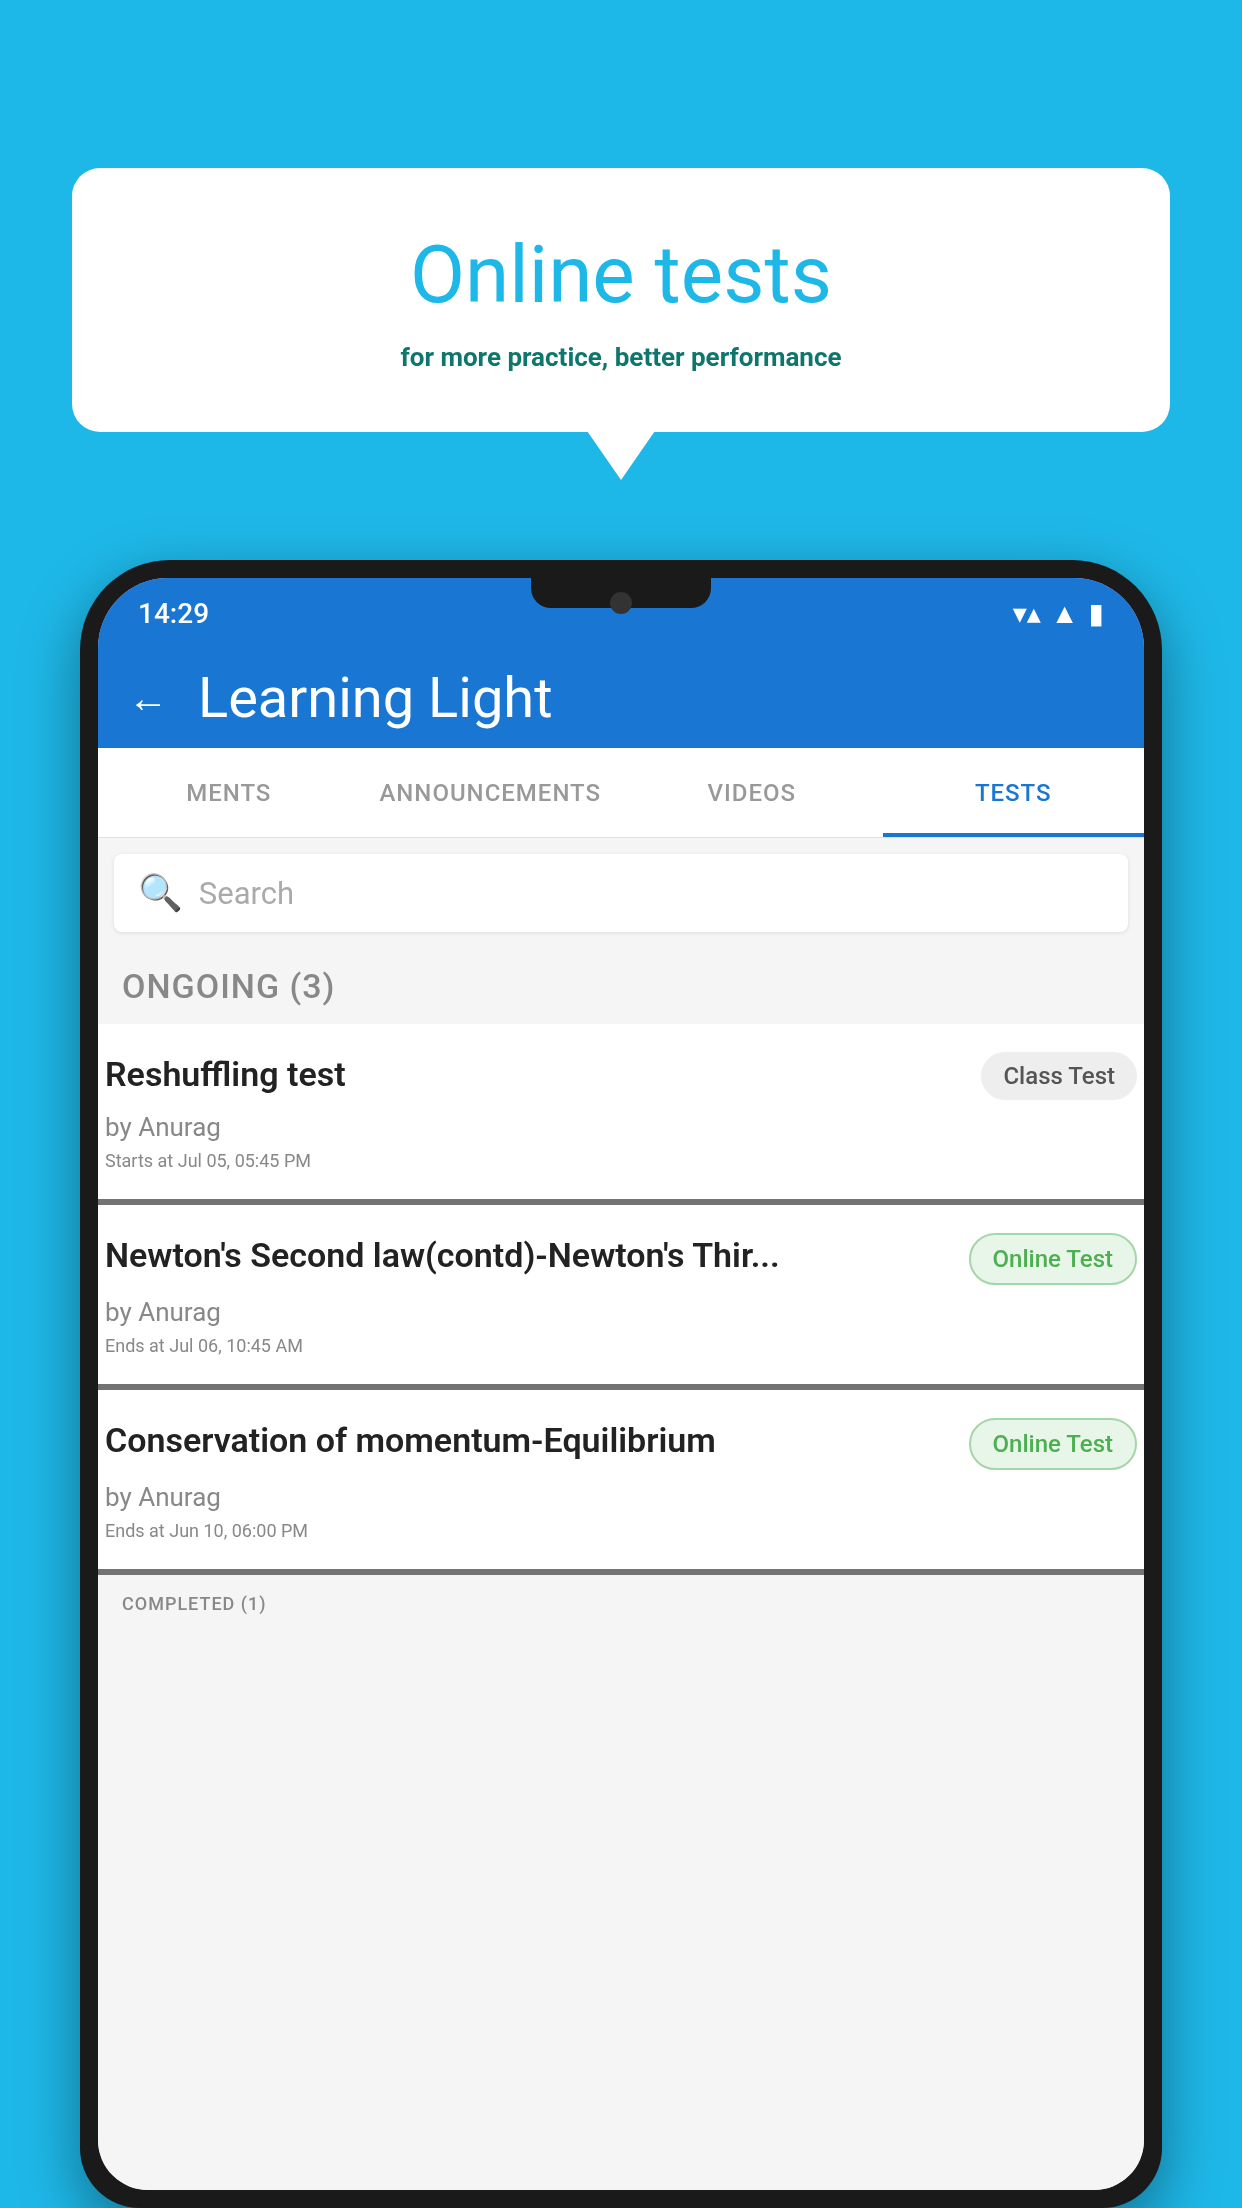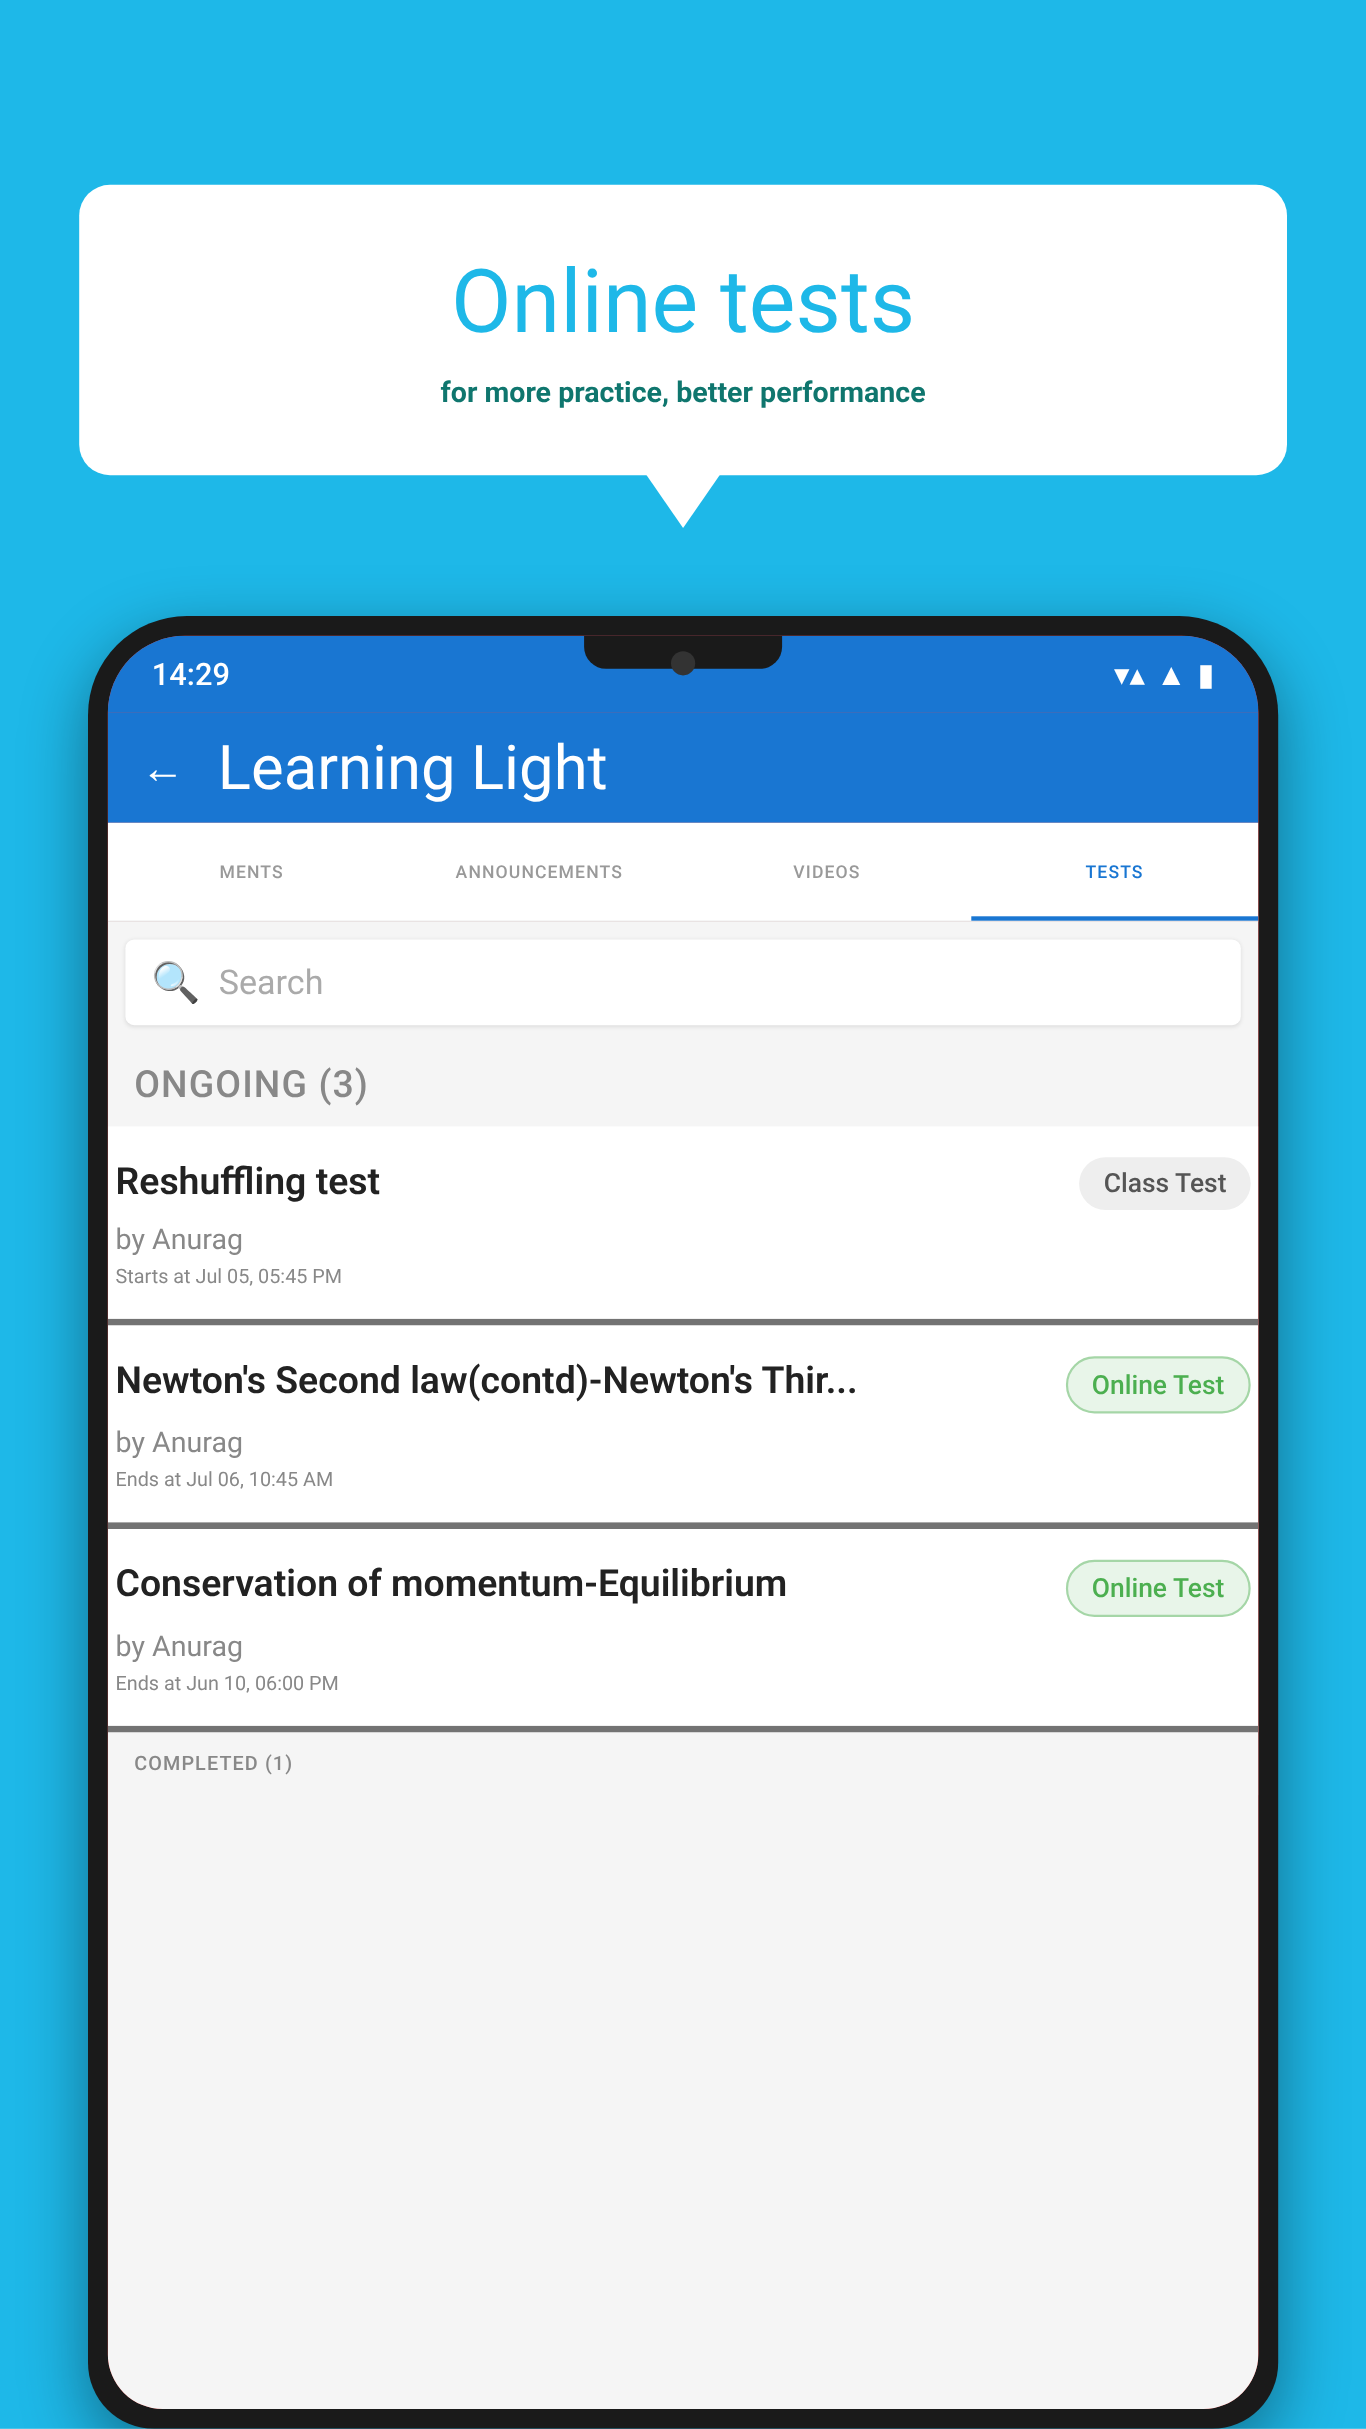--- a/index.html
+++ b/index.html
@@ -122,21 +122,21 @@
       background: white;
       display: flex;
       height: 90px;
       border-bottom: 1px solid #e0e0e0;
     }
     .tab-item {
       flex: 1;
       display: flex;
       align-items: center;
       justify-content: center;
-      font-size: 16px;
+      font-size: 24px;
       font-weight: 500;
       color: #999;
       letter-spacing: 1px;
       cursor: pointer;
       border-bottom: 4px solid transparent;
       padding-top: 4px;
     }
     .tab-item.active {
       color: #1976d2;
       border-bottom: 4px solid #1976d2;
@@ -212,21 +212,21 @@
       font-size: 26px;
       color: #888;
       margin-bottom: 8px;
     }
     .test-date {
       font-size: 18px;
       color: #888;
     }
 
     .phone-inner {
-      background: #ef4444;
+      background: #f0abfc;
       border-radius: 70px 70px 50px 50px;
       overflow: hidden;
       margin: 18px;
       height: calc(100% - 36px);
       display: flex;
       flex-direction: column;
     }
 
     .content-scroll {
       flex: 1;

